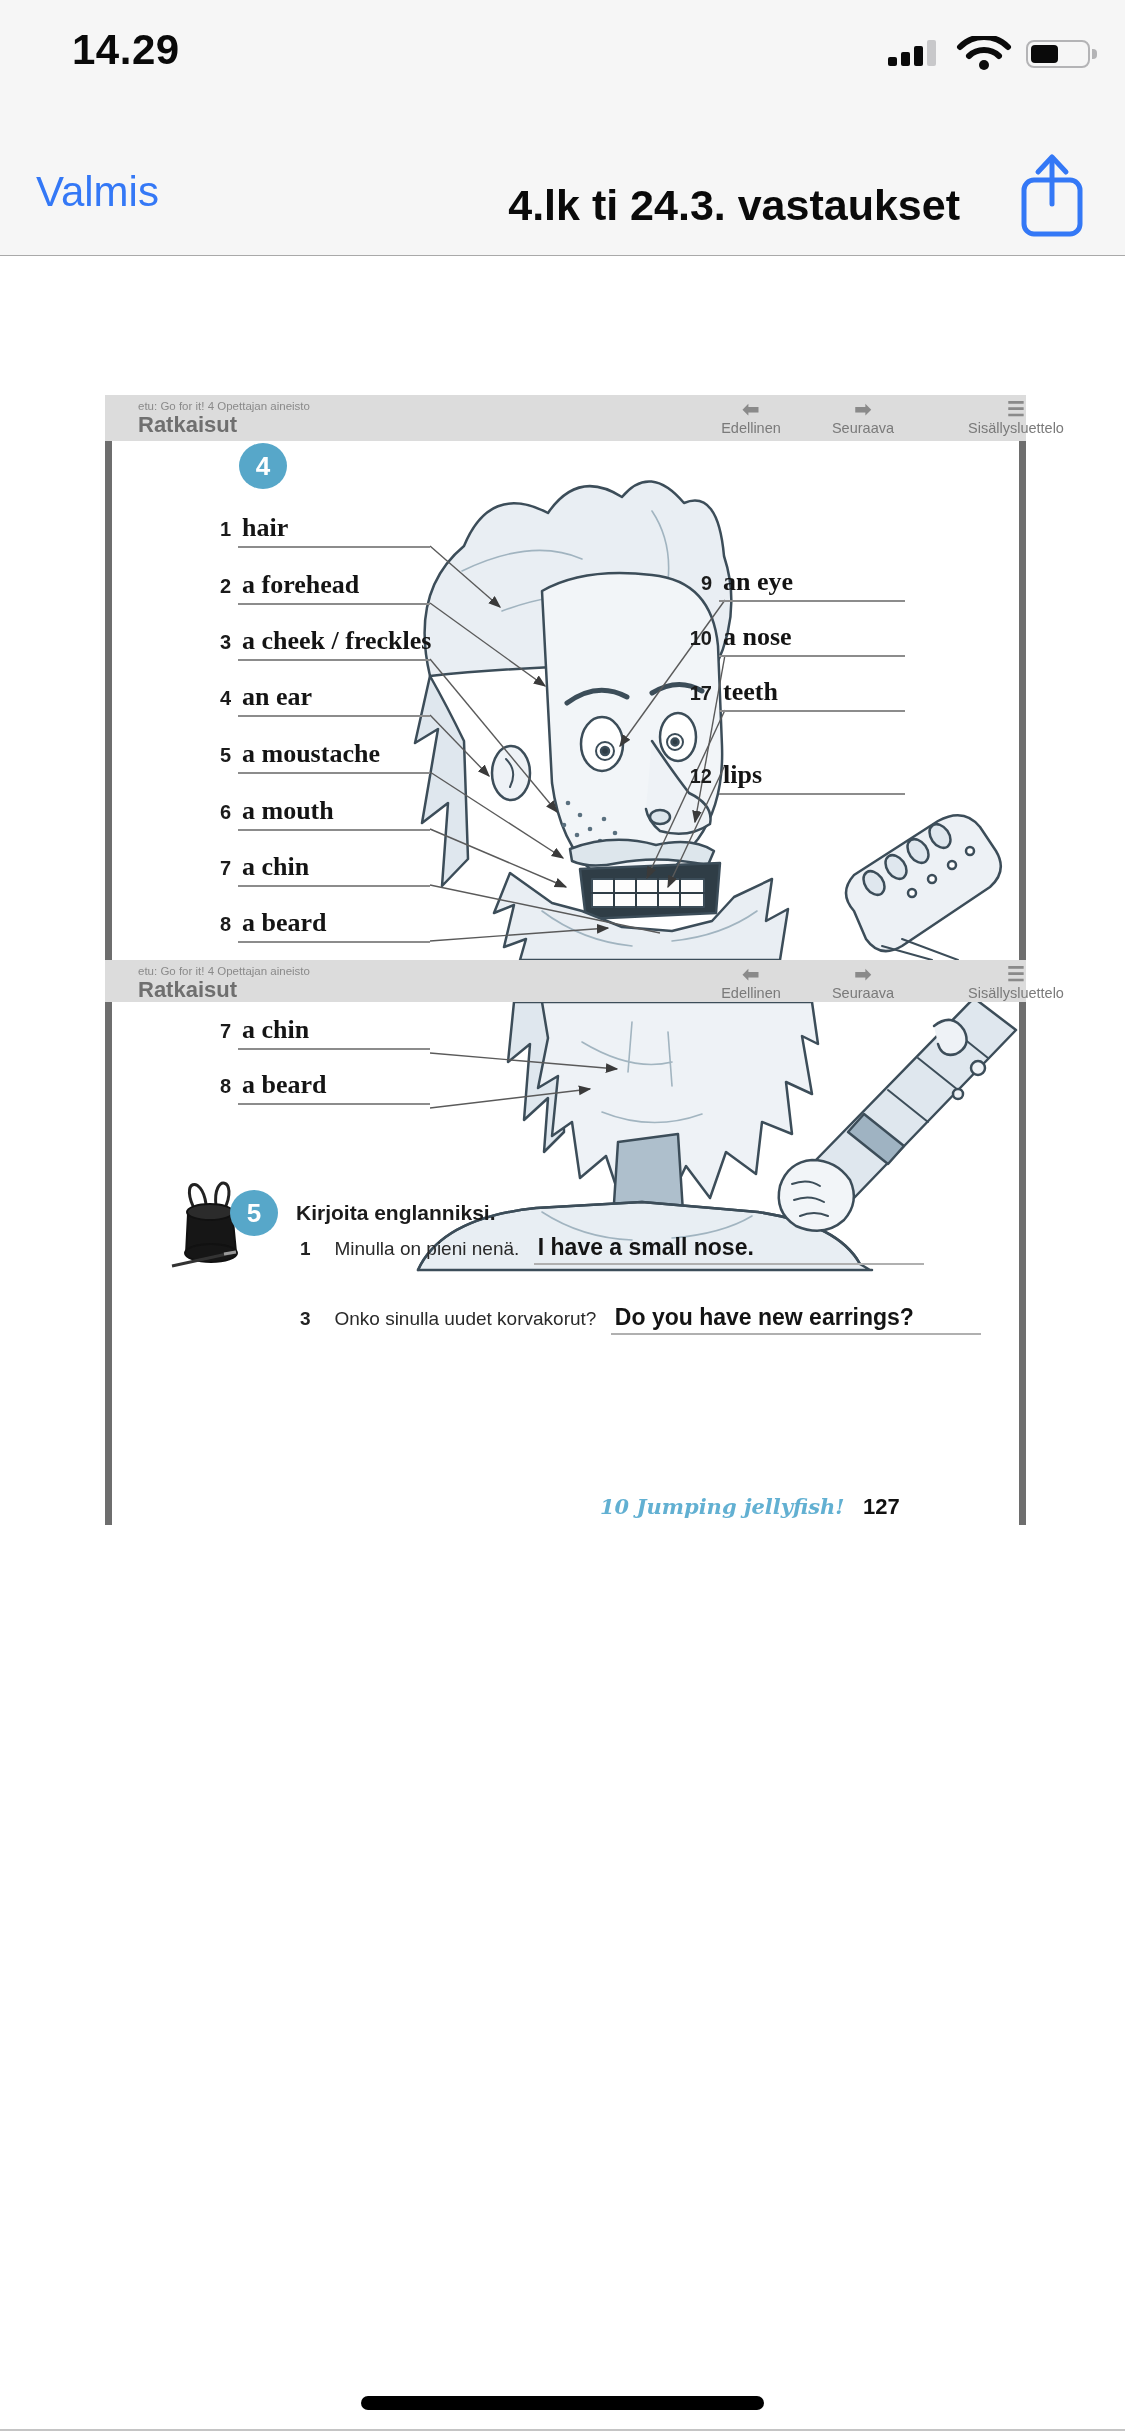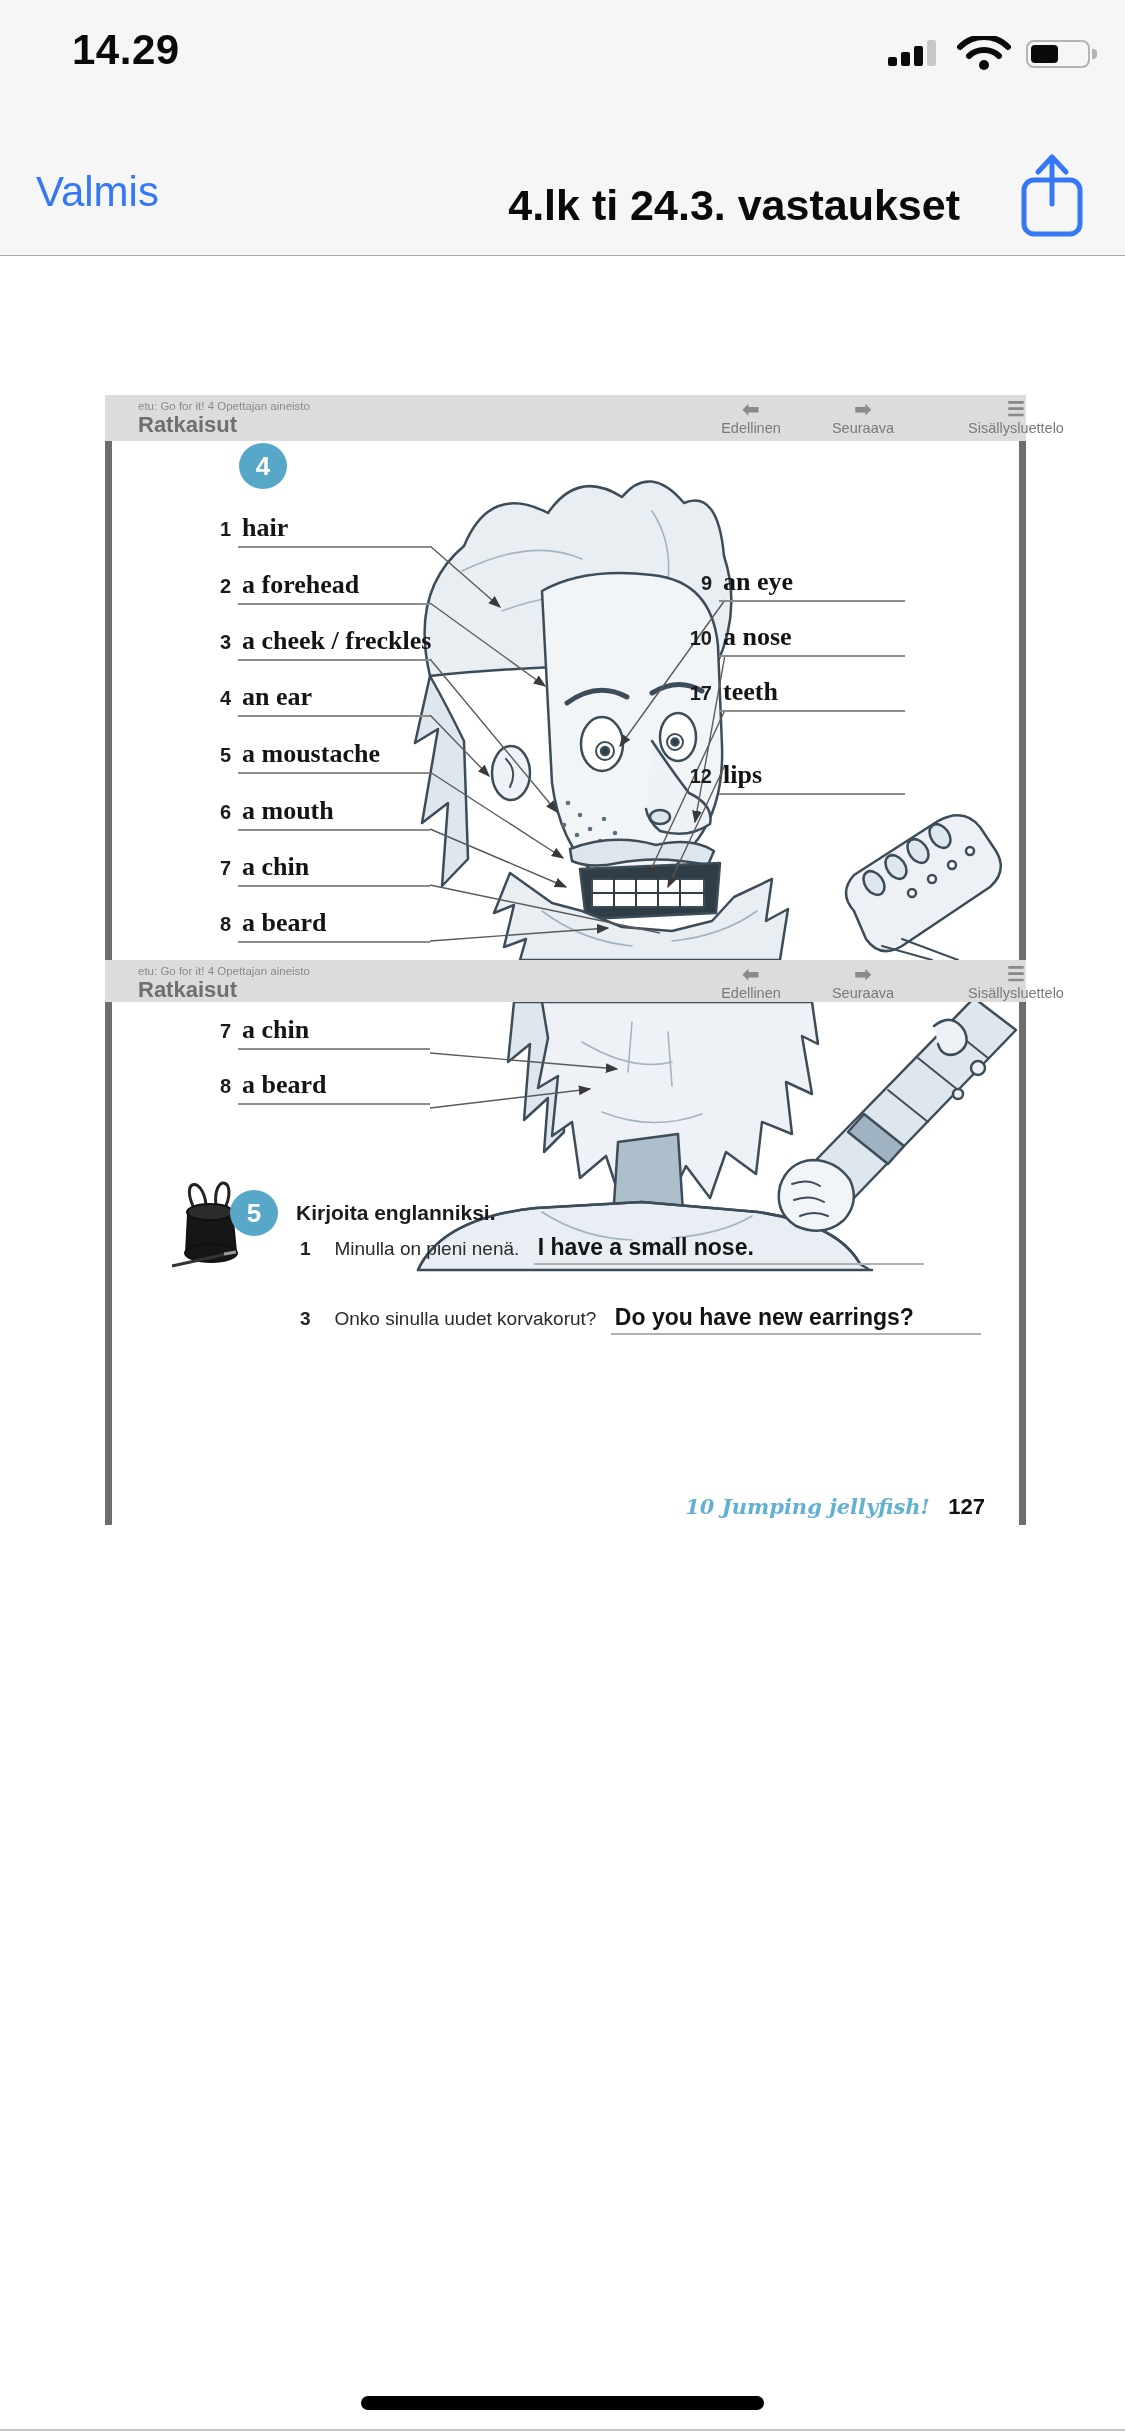--- a/index.html
+++ b/index.html
@@ -57,21 +57,21 @@
   .vocab-row .num{display:inline-block;width:26px;text-align:right;font-size:20px;font-weight:700;color:#1b1b1b;vertical-align:baseline;}
   .vocab-row .ans{display:inline-block;margin-left:7px;font-size:26px;font-weight:700;color:#141414;border-bottom:2px solid #8c8c8c;padding:0 0 3px 4px;overflow:visible;font-family:Liberation Serif, serif;}
   .colL .ans{width:192px;}
   .colR .ans{width:186px;}
 
   .e5-row{position:absolute;white-space:nowrap;}
   .e5-row .num{display:inline-block;width:20px;font-size:19px;font-weight:700;color:#222;vertical-align:baseline;}
   .e5-row .prompt{font-size:19px;color:#2a2a2a;margin-left:10px;vertical-align:baseline;}
   .e5-row .ans{display:inline-block;margin-left:10px;font-size:23px;font-weight:700;color:#141414;border-bottom:2px solid #b0b0b0;padding:0 6px 2px 4px;vertical-align:baseline;}
 
-  .page-footer{position:absolute;left:600px;top:1494px;width:385px;text-align:right;white-space:nowrap;}
+  .page-footer{position:absolute;left:600px;top:1494px;width:385px;text-align:left;white-space:nowrap;}
   .chapter{font-family:"DejaVu Serif",serif;font-style:italic;font-weight:700;font-size:21px;color:var(--chapter-teal);}
   .pageno{font-size:22px;font-weight:700;color:#111;margin-left:14px;}
 
   .illus{position:absolute;}
   .home-indicator{position:absolute;left:361px;top:2396px;width:403px;height:14px;border-radius:7px;background:#000;}
   .bottom-hairline{position:absolute;left:0;top:2429px;width:1125px;height:2px;background:#c4c4c4;}
 </style>
 </head>
 <body>
 

